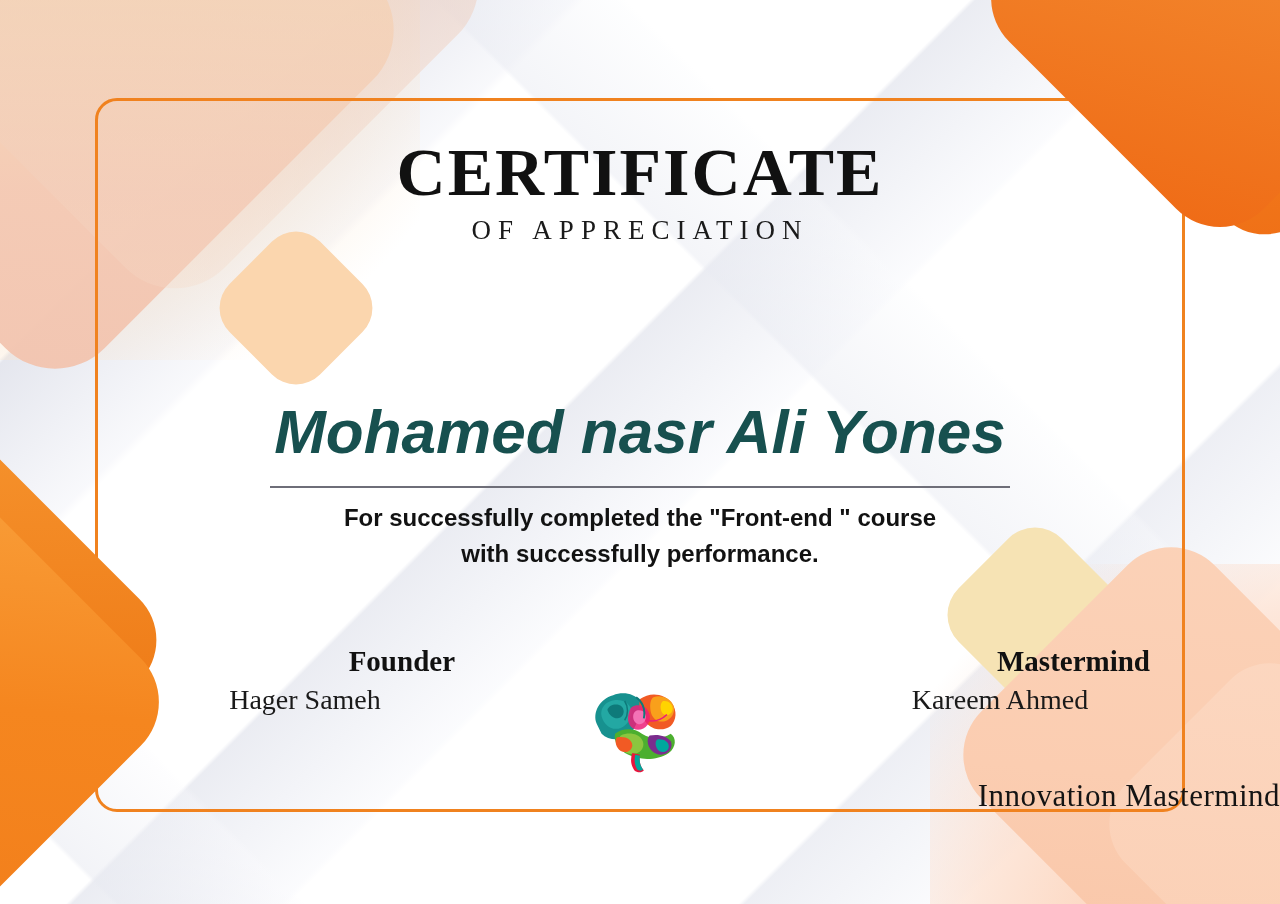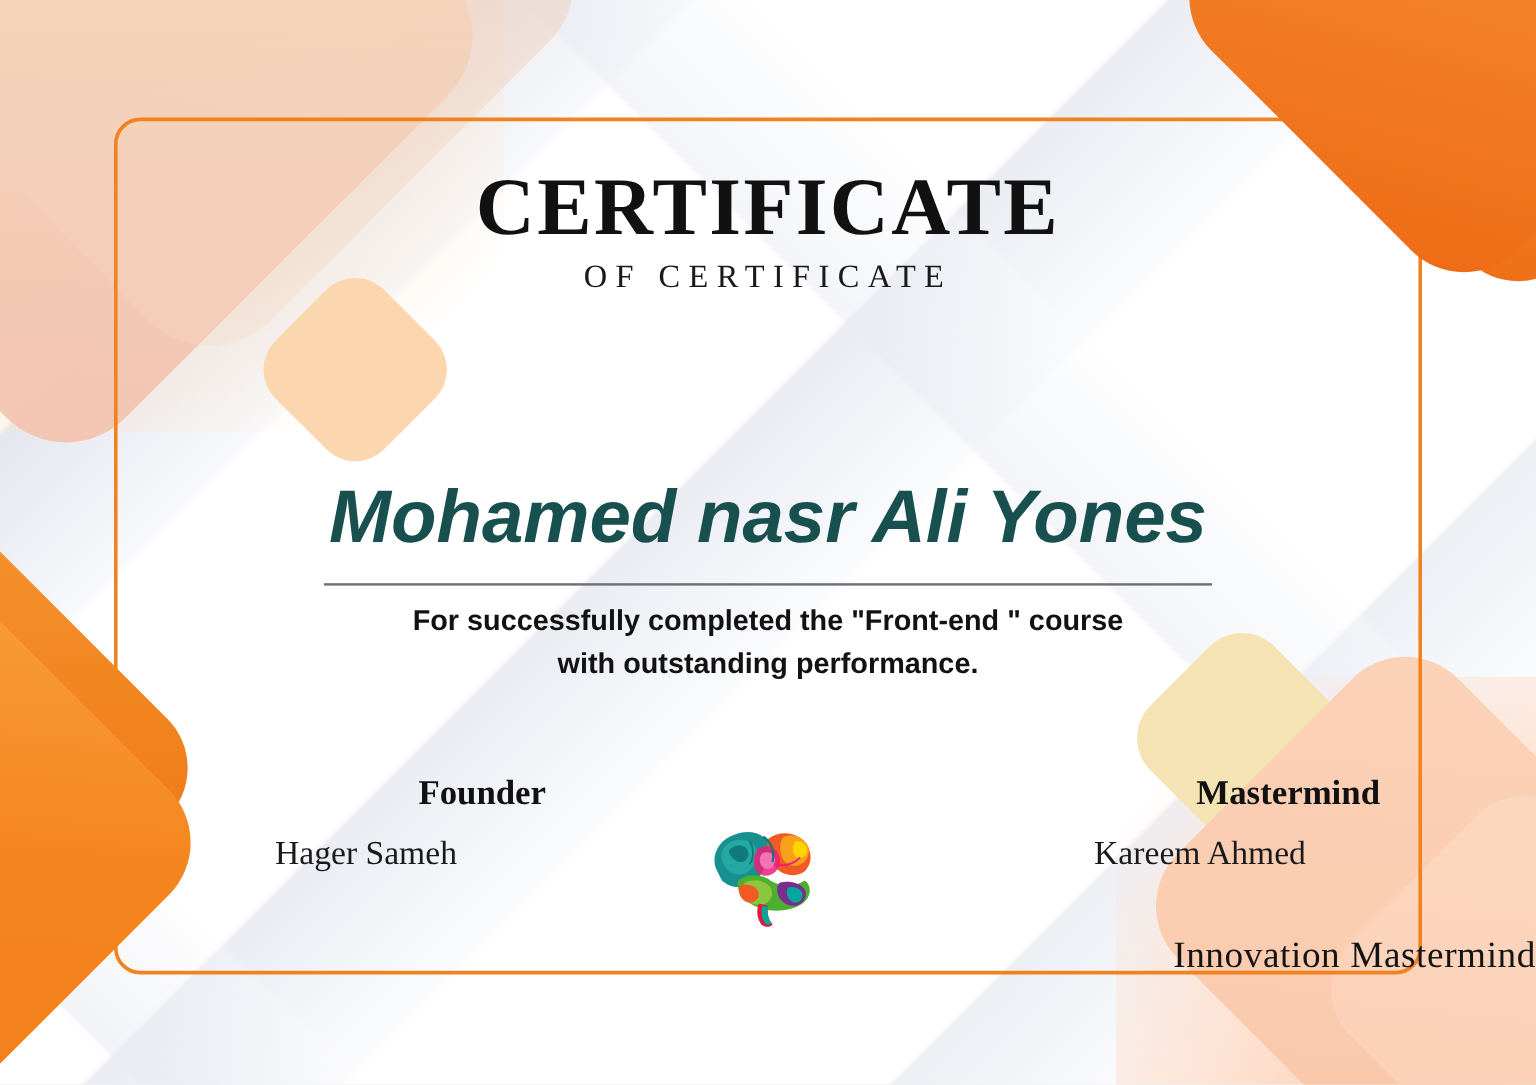--- a/index.html
+++ b/index.html
@@ -5,21 +5,21 @@
   html, body {
     margin: 0;
     padding: 0;
     background: #ffffff;
   }
   #certificate {
     position: relative;
     width: 1280px;
     height: 904px;
     overflow: hidden;
-    background: #e5e5e5;
+    background: #fde047;
     font-family: "Liberation Serif", serif;
     user-select: none;
   }
 
   
   .bg-base {
     position: absolute;
     inset: 0;
     background: #ffffff;
   }
@@ -246,21 +246,21 @@
 
   .sig-role {
     font-family: "Liberation Serif", serif;
     font-weight: bold;
     font-size: 29px;
     color: #111111;
     line-height: 1.2;
     text-align: right;
   }
   .sig-name {
-    margin-top: 16px;
+    margin-top: 4px;
     font-family: "Liberation Serif", serif;
     font-size: 28px;
     color: #1a1a1a;
     line-height: 1.2;
   }
 
   
   .brand {
     position: absolute;
     left: 0; right: 0;
@@ -304,29 +304,29 @@
 
   <div class="sq sq-tr-back above-frame"></div>
   <div class="sq sq-tr-front above-frame"></div>
   <div class="sq sq-bl-back above-frame"></div>
   <div class="sq sq-bl-front above-frame"></div>
 
   <div class="content">
 
     <div class="title">CERTIFICATE</div>
 
-    <div class="subtitle">OF CERTIFICATE</div>
+    <div class="subtitle">OF APPRECIATION</div>
 
     <div class="recipient">Mohamed nasr Ali Yones</div>
 
     <div class="recipient-rule"></div>
 
     <div class="body-text">
       <div>For successfully completed the "Front-end " course</div>
-      <div>with outstanding performance.</div>
+      <div>with successfully performance.</div>
     </div>
 
     <div class="sig-block sig-left">
       <div class="sig-role">Founder</div>
       <div class="sig-name">Hager Sameh</div>
     </div>
 
     <div class="sig-block sig-right">
       <div class="sig-role">Mastermind</div>
       <div class="sig-name">Kareem Ahmed</div>

